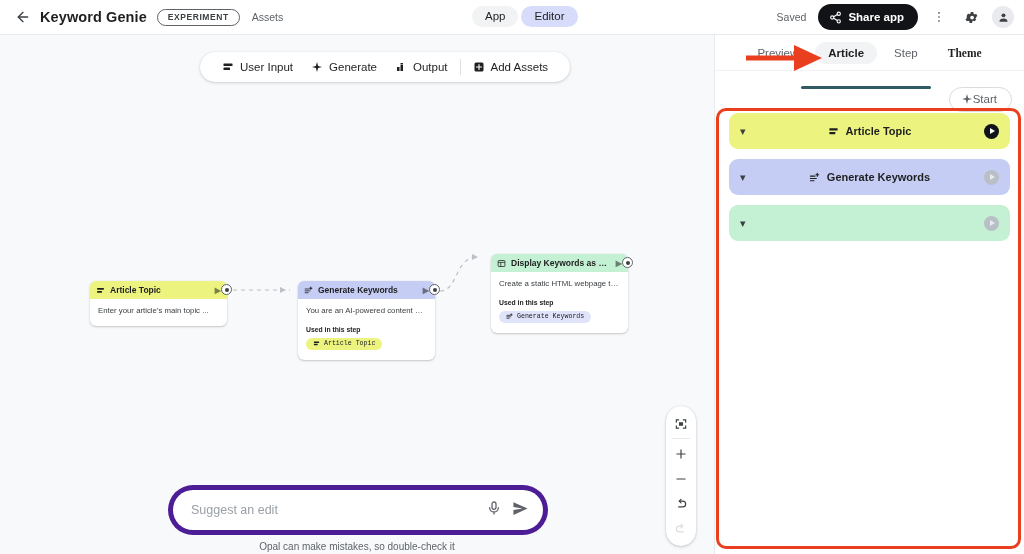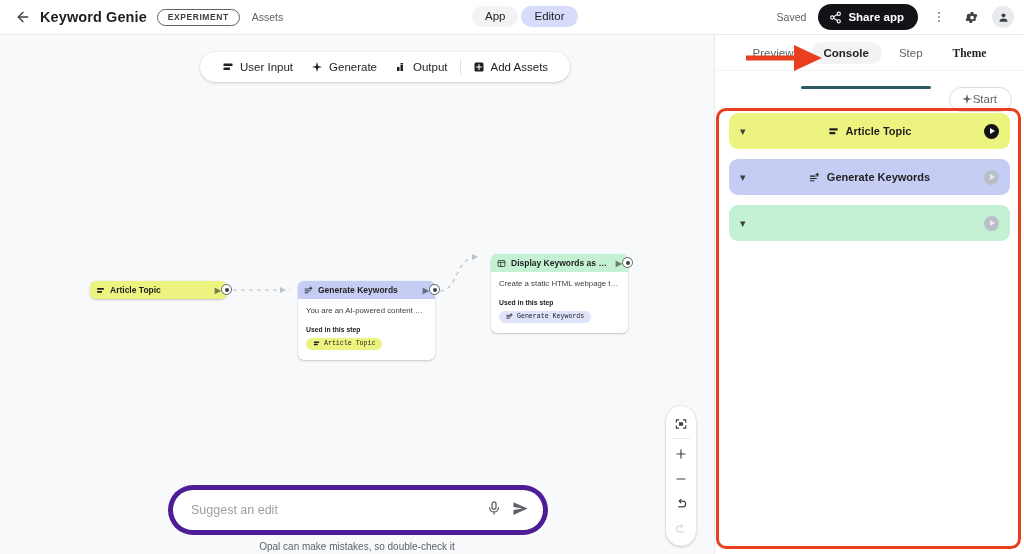--- a/index.html
+++ b/index.html
@@ -303,20 +303,23 @@
 
     <div class="node" style="left:90px; top:246px; width:137px;">
       <div class="node-head" style="background:#ecf47f;">
         <svg width="9" height="9" viewBox="0 0 24 24" fill="#1f1f1f">
           <rect x="3" y="5" width="18" height="5" rx="1"></rect>
             <rect x="3" y="13" width="13" height="5" rx="1"></rect>
         </svg>
         <span class="ttl">Article Topic</span>
         <span class="mini">▶</span>
       </div>
+      <div class="node-body">
+        <div class="node-desc">Enter your article's main topic ...</div>
+      </div>
     </div>
     <div class="node-port" style="left:221px; top:249px;"></div>
 
     <div class="node" style="left:298px; top:246px; width:137px;">
       <div class="node-head" style="background:#c5cdf5;">
         <svg width="9" height="9" viewBox="0 0 24 24" fill="none" stroke="#1f1f1f" stroke-width="2.2" stroke-linecap="round">
           <path d="M3 8h10M3 13h13M3 18h8"></path>
             <path d="M18 3v6M15 6h6" stroke-width="2.6"></path>
         </svg>
         <span class="ttl">Generate Keywords</span>
@@ -407,21 +410,21 @@
         </div>
       </div>
     </div>
     <div class="disclaimer">Opal can make mistakes, so double-check it</div>
   </div>
 
   <div class="rpanel">
 
     <div class="rtabs">
       <div class="rtab">Preview</div>
-      <div class="rtab active">Console</div>
+      <div class="rtab active">Article</div>
       <div class="rtab">Step</div>
       <div class="rtab bold">Theme</div>
     </div>
 
     <div class="rtoolrow">
       <div class="redact-line"></div>
       <div class="start-btn">
         <svg width="12" height="12" viewBox="0 0 24 24" fill="#5f6368">
           <path d="M12 2l2.2 7.8L22 12l-7.8 2.2L12 22l-2.2-7.8L2 12l7.8-2.2z"></path>
         </svg>

